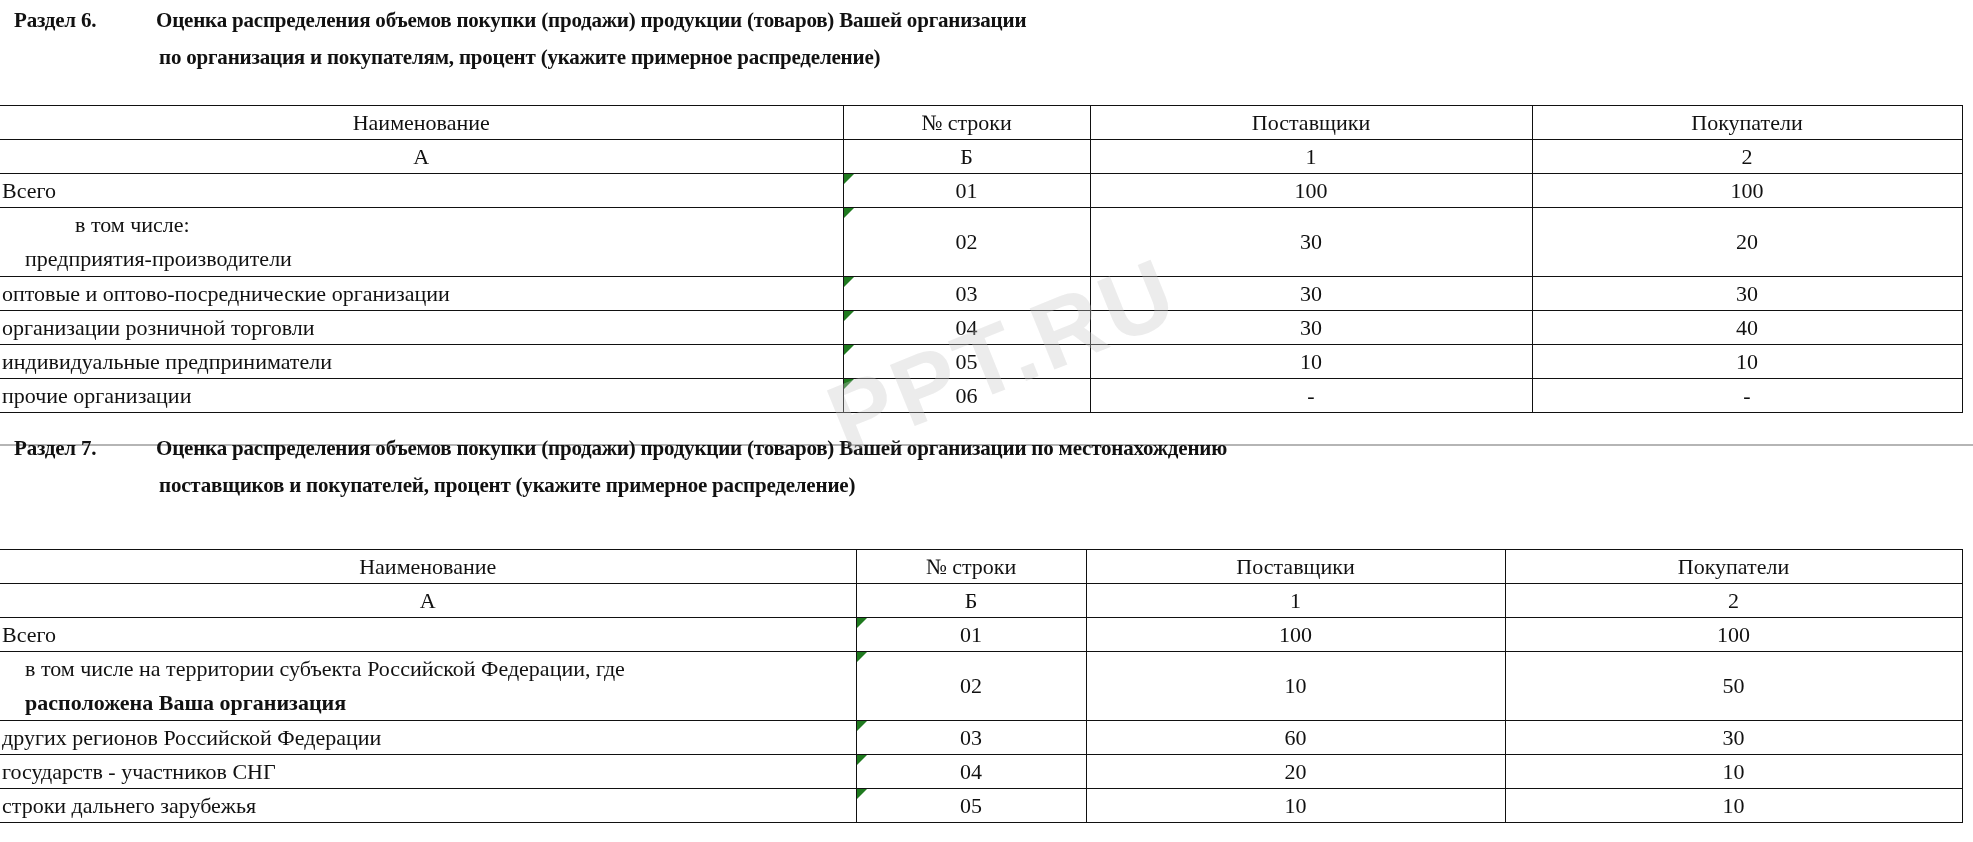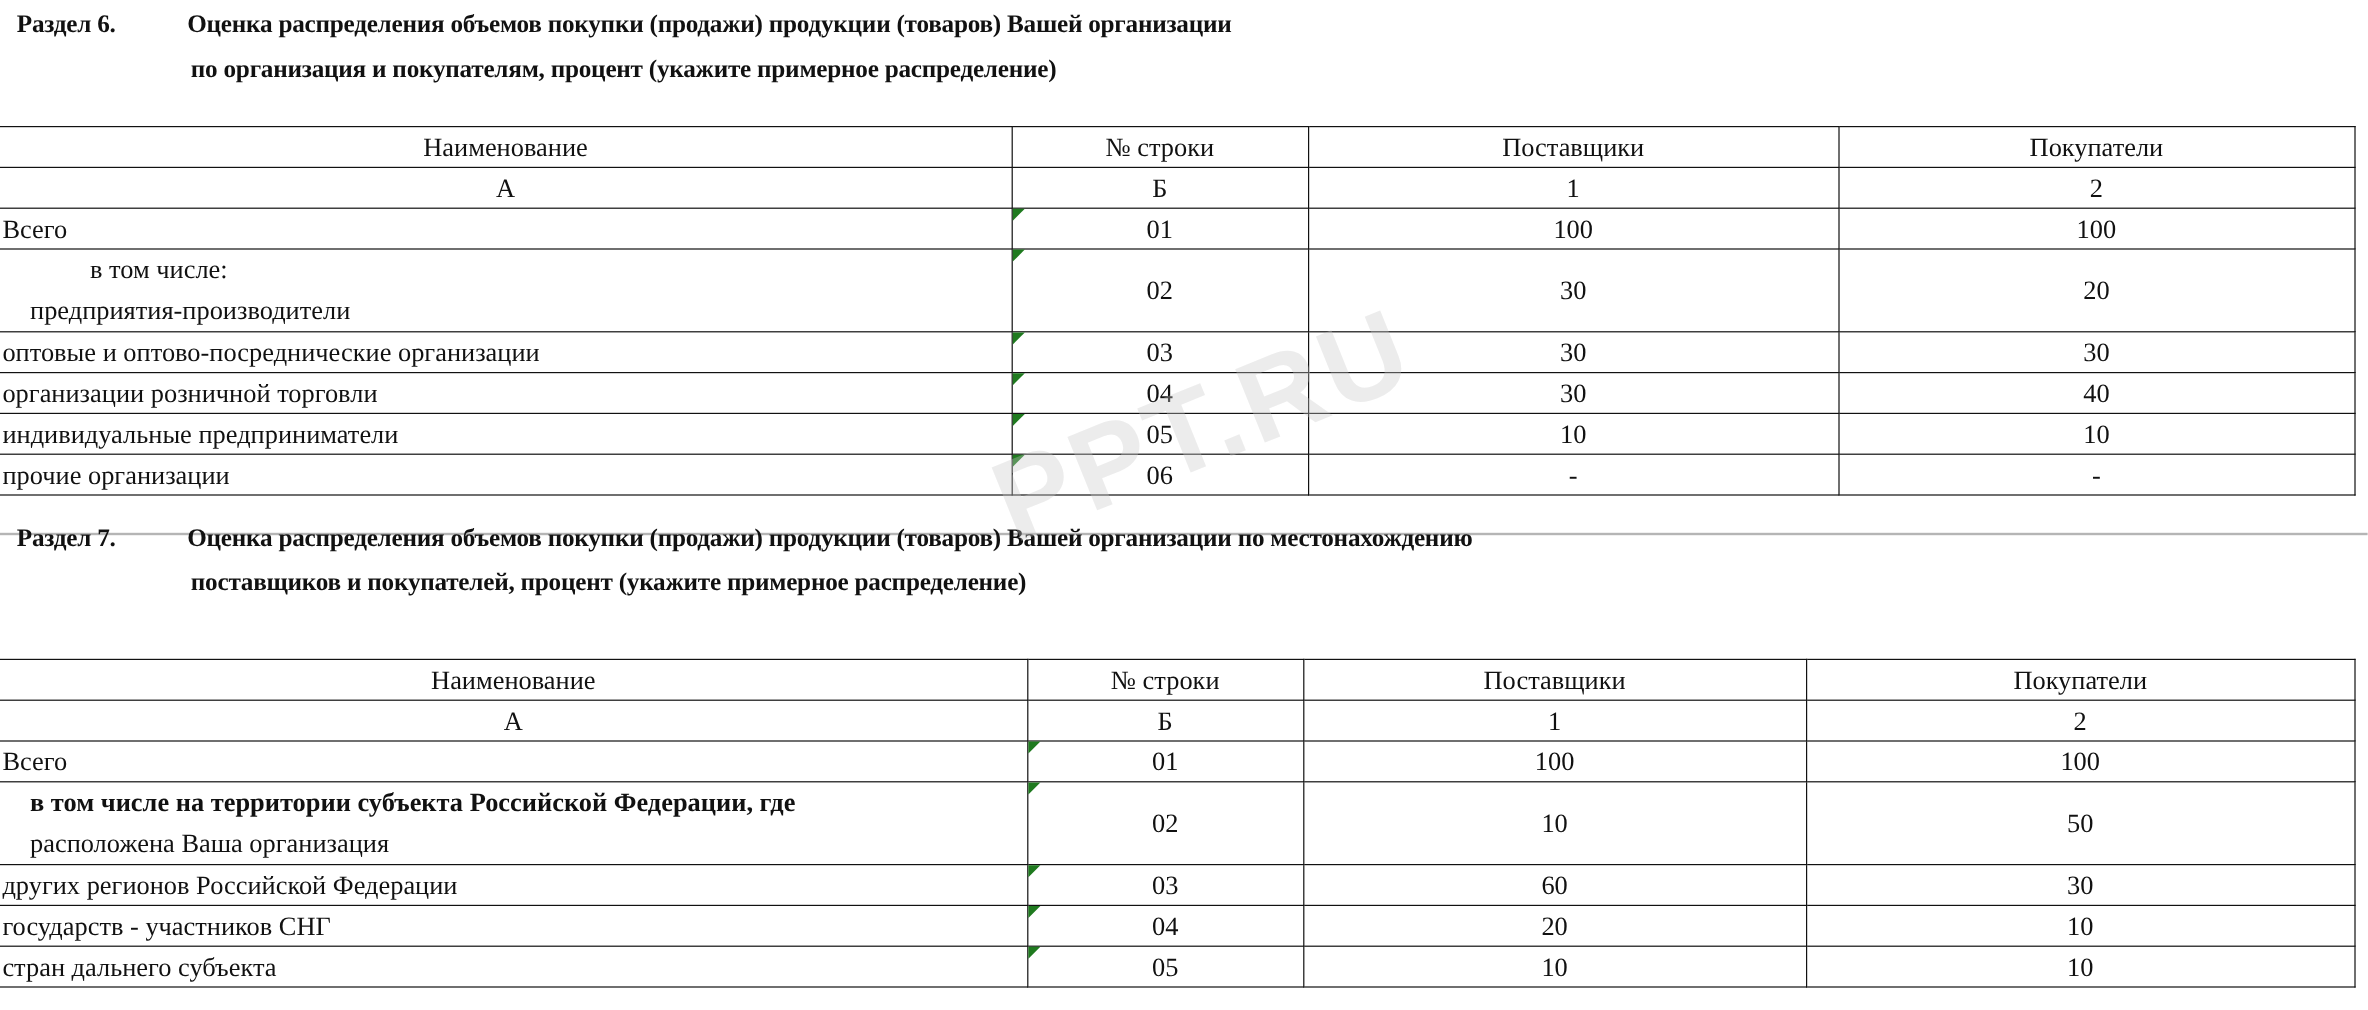--- a/index.html
+++ b/index.html
@@ -137,41 +137,41 @@
     <td class="c">2</td>
   </tr>
   <tr>
     <td class="l">Всего</td>
     <td class="c"><span class="marker"></span><span>01</span></td>
     <td class="c">100</td>
     <td class="c">100</td>
   </tr>
   <tr>
     <td class="l" style="height:68px; line-height:34px;">
-      <div style="padding-left:23px;font-weight:bold;">в том числе на территории субъекта Российской Федерации, где</div>
-      <div style="padding-left:23px;">расположена Ваша организация</div>
+      <div style="padding-left:23px;">в том числе на территории субъекта Российской Федерации, где</div>
+      <div style="padding-left:23px;font-weight:bold;">расположена Ваша организация</div>
     </td>
     <td class="c"><span class="marker"></span><span>02</span></td>
     <td class="c">10</td>
     <td class="c">50</td>
   </tr>
   <tr>
     <td class="l ind">других регионов Российской Федерации</td>
     <td class="c"><span class="marker"></span><span>03</span></td>
     <td class="c">60</td>
     <td class="c">30</td>
   </tr>
   <tr>
     <td class="l ind">государств - участников СНГ</td>
     <td class="c"><span class="marker"></span><span>04</span></td>
     <td class="c">20</td>
     <td class="c">10</td>
   </tr>
   <tr>
-    <td class="l ind">стран дальнего субъекта</td>
+    <td class="l ind">строки дальнего зарубежья</td>
     <td class="c"><span class="marker"></span><span>05</span></td>
     <td class="c">10</td>
     <td class="c">10</td>
   </tr>
 </tbody>
   </table>
 
 <div class="watermark">PPT.RU</div>
 
 </body></html>

